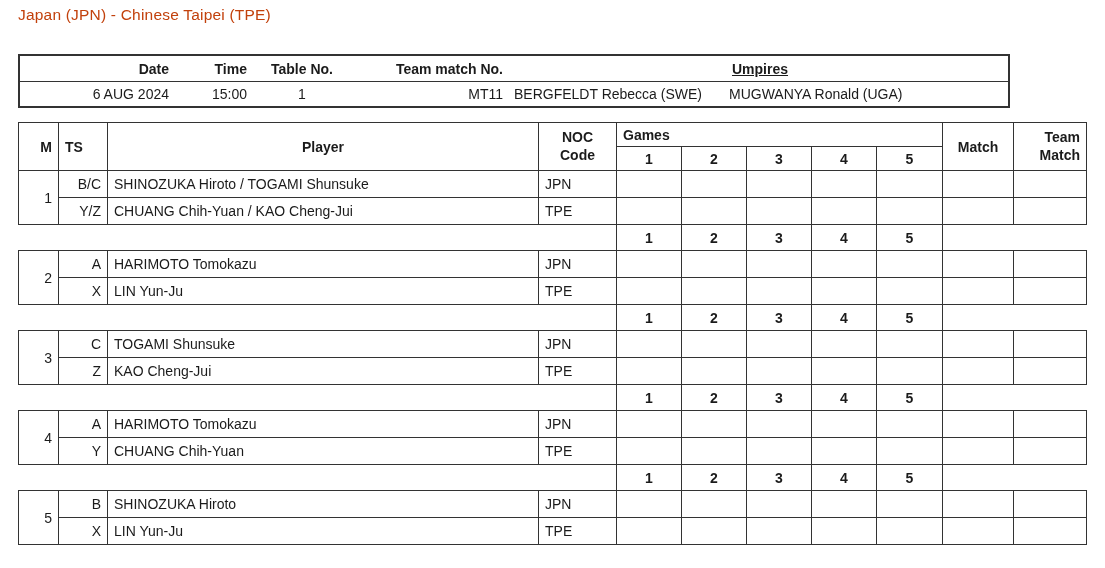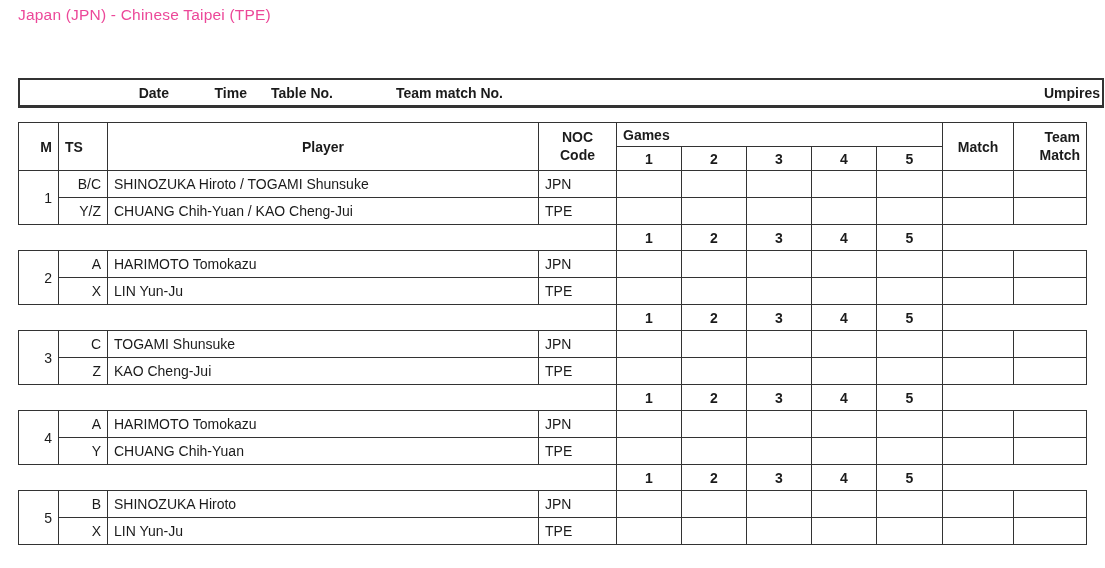--- a/index.html
+++ b/index.html
@@ -11,47 +11,46 @@
     color: #1b1b1b;
     position: relative;
     overflow: hidden;
   }
 
   .page-title {
     position: absolute;
     left: 18px; top: 6px;
     font-size: 15.5px;
     letter-spacing: 0.2px;
-    color: #ec4899;
+    color: #c2410c;
   }
 
   
   .info-table {
     position: absolute;
     left: 18px; top: 54px;
-    width: 1086px;
+    width: 992px;
     border: 2px solid #333;
     font-size: 14px;
-    margin-top: 24px;
   }
   .info-row {
     display: grid;
     grid-template-columns: 151px 78px 106px 150px 1fr;
     align-items: center;
   }
   .info-row.header {
     font-weight: bold;
     height: 26px;
     border-bottom: 1.5px solid #333;
   }
   .info-row.values { height: 24px; }
   .info-cell { padding: 0 2px; white-space: nowrap; }
   .info-cell.right { text-align: right; }
   .info-cell.center { text-align: center; }
-  .info-cell.left { text-align: right; padding-left: 9px; }
+  .info-cell.left { text-align: center; padding-left: 9px; text-decoration: underline; }
   .umpire-values { display: flex; gap: 27px; padding-left: 9px; }
 
   
   table.sheet {
     position: absolute;
     left: 18px; top: 122px;
     border-collapse: collapse;
     table-layout: fixed;
     width: 1068px;
     font-size: 14px;
@@ -93,20 +92,30 @@
 <div class="page-title">Japan (JPN) - Chinese Taipei (TPE)</div>
 
 <div class="info-table">
   <div class="info-row header">
     <div class="info-cell right">Date</div>
     <div class="info-cell right">Time</div>
     <div class="info-cell center">Table No.</div>
     <div class="info-cell right">Team match No.</div>
     <div class="info-cell left">Umpires</div>
   </div>
+  <div class="info-row values">
+    <div class="info-cell right">6 AUG 2024</div>
+    <div class="info-cell right">15:00</div>
+    <div class="info-cell center">1</div>
+    <div class="info-cell right">MT11</div>
+    <div class="info-cell umpire-values">
+      <span>BERGFELDT Rebecca (SWE)</span>
+      <span>MUGWANYA Ronald (UGA)</span>
+    </div>
+  </div>
 </div>
 
 <table class="sheet">
   <colgroup>
     <col style="width:40px">
       <col style="width:49px">
       <col style="width:431px">
       <col style="width:78px">
     <col style="width:65px">
       <col style="width:65px">

